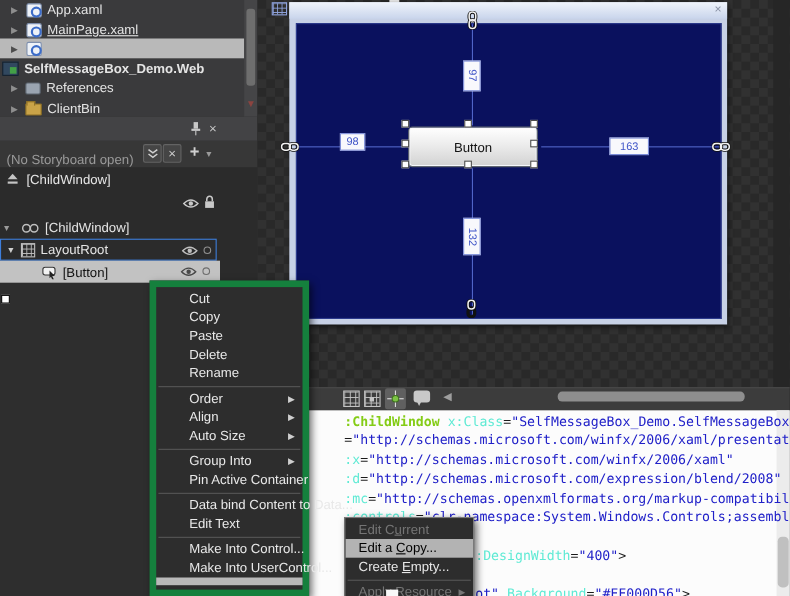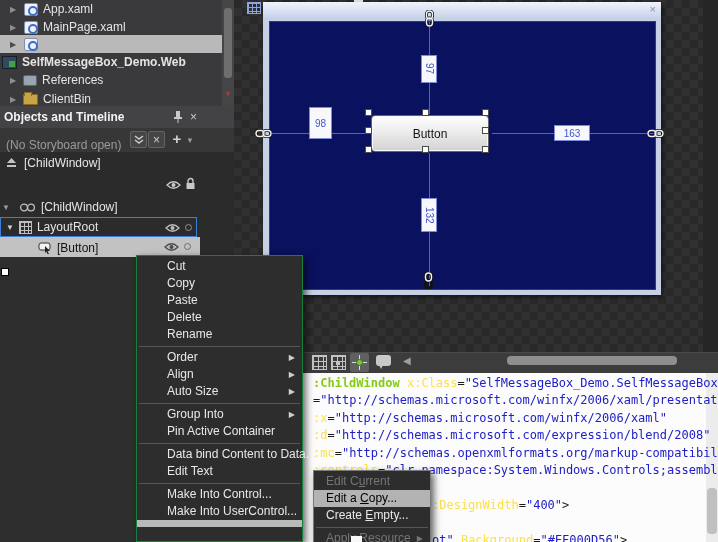--- a/index.html
+++ b/index.html
@@ -8,21 +8,21 @@
   .abs{position:absolute}
   .checker{background:repeating-conic-gradient(#313131 0% 25%,#292929 0% 50%) 0 0/16px 16px}
 
   
   #project-panel{left:0;top:0;width:234px;height:106px;background:#3a3a3c}
   .proj-row{position:absolute;left:0;width:222px;height:18px;display:flex;align-items:center}
   .proj-row .twisty{width:8px;margin-left:10px;font-size:8px;color:#8e8e8e;flex:none}
   .proj-row .lbl{margin-left:5px;white-space:nowrap}
   .proj-row.selected{background:#b9b9b9}
   .proj-row.selected .lbl{color:#101010}
-  .underline .lbl{}
+  .underline .lbl{text-decoration:underline}
   .xaml-ico{width:14px;height:13px;background:#eef2f8;border:1px solid #7f90ae;border-radius:2px;position:relative;flex:none;margin-left:6px}
   .xaml-ico::after{content:"";position:absolute;left:3px;top:2px;width:6px;height:6px;border:2px solid #3c6cc8;border-radius:50%}
   .proj-ico{width:15px;height:13px;background:#31485f;border:1px solid #15202c;position:relative;flex:none;margin-left:2px}
   .proj-ico::after{content:"";position:absolute;right:1px;bottom:1px;width:6px;height:6px;background:#43a047}
   .ref-ico{width:14px;height:11px;background:#9aa4b0;border:1px solid #5c656f;border-radius:2px;flex:none;margin-left:5px}
   .folder-ico{width:15px;height:11px;background:#c9a348;border:1px solid #8a6d24;border-radius:1px;position:relative;flex:none;margin-left:5px}
   .folder-ico::before{content:"";position:absolute;left:0;top:-3px;width:6px;height:3px;background:#c9a348;border:1px solid #8a6d24;border-bottom:none}
   #proj-scrollbar{left:222px;top:0;width:12px;height:106px;background:#454547}
   #proj-thumb{left:224px;top:8px;width:8px;height:70px;background:#6e6e6e;border-radius:3px}
   #proj-down-arrow{left:222px;top:88px;width:12px;height:12px;color:#8c4440;font-size:9px;text-align:center;line-height:12px}
@@ -76,28 +76,28 @@
   #tb-active .dot{position:absolute;left:6px;top:6px;width:7px;height:7px;border-radius:50%;background:#7cc344;border:1px solid #3e7020}
   #tb-bubble{left:376px;top:355px;width:15px;height:11px;background:#c8c8c8;border-radius:3px}
   #tb-bubble::after{content:"";position:absolute;left:3px;top:10px;border:4px solid transparent;border-top-color:#c8c8c8;border-left-width:2px;border-right-width:2px}
   #tb-left-arrow{left:403px;top:355px;color:#9e9e9e;font-size:10px}
   #tb-hthumb{left:507px;top:356px;width:170px;height:9px;background:#8e8e8e;border-radius:4px}
 
   #code-panel{left:234px;top:373px;width:484px;height:169px;background:#fcfcfc}
   .code-line{position:absolute;left:313px;height:17px;font-family:"DejaVu Sans Mono",monospace;font-size:12px;white-space:pre;color:#1a1a1a}
   .code-line.indent{padding-left:119px}
   .c-tag{color:#84cc16;font-weight:bold}
-  .c-attr{color:#fde047}
+  .c-attr{color:#5eead4}
   .c-str{color:#2020c8}
   .c-pun{color:#1a1a1a}
   #code-vtrack{left:706px;top:373px;width:12px;height:169px;background:#ececec}
   #code-vthumb{left:707px;top:488px;width:10px;height:46px;background:#c0c0c0;border-radius:4px}
 
   
-  #context-menu{left:136px;top:255px;width:167px;height:287px;background:#2d2d2d;border:1px solid #15803d;box-shadow:3px 3px 7px rgba(0,0,0,.6);padding-top:2px;z-index:20}
+  #context-menu{left:136px;top:255px;width:145px;height:287px;background:#2d2d2d;border:6px solid #15803d;box-shadow:3px 3px 7px rgba(0,0,0,.6);padding-top:2px;z-index:20}
   .menu-item{position:relative;height:17px;line-height:17px;padding-left:30px;color:#e8e8e8;white-space:nowrap}
   .menu-item.disabled{color:#757575}
   .menu-item .mi-arrow{position:absolute;right:7px;top:0;font-size:8px;color:#cfcfcf}
   .menu-item.disabled .mi-arrow{color:#757575}
   .menu-sep{height:6px;position:relative}
   .menu-sep::after{content:"";position:absolute;left:2px;right:2px;top:3px;height:1px;background:#565656}
   #menu-partial-highlight{height:7px;background:#b9b9b9;margin-top:0}
 
   #submenu{left:313px;top:470px;width:118px;height:73px;background:#2d2d2d;border:1px solid #7a7a7a;box-shadow:3px 3px 7px rgba(0,0,0,.6);padding-top:2px;z-index:21;overflow:hidden}
   #submenu .menu-item{padding-left:12px;height:17px;line-height:17px}
@@ -138,21 +138,20 @@
     <span class="twisty">▶</span>
     <span class="folder-ico"></span>
     <span class="lbl">ClientBin</span>
   </div>
 </div>
 <div class="abs" id="proj-scrollbar"></div>
 <div class="abs" id="proj-thumb"></div>
 <div class="abs" id="proj-down-arrow">▼</div>
 
 <div class="abs" id="objects-header">
-  <span class="t">Objects and Timeline</span>
   <span class="hicon" style="left:172px">
     <svg width="12" height="14" viewBox="0 0 12 14">
         <rect x="4" y="1" width="4" height="6" fill="#c8c8c8"></rect>
         <rect x="2" y="7" width="8" height="2" fill="#c8c8c8"></rect>
         <rect x="5.5" y="9" width="1" height="4" fill="#c8c8c8"></rect>
       </svg>
   </span>
   <span class="hicon" style="left:190px;color:#c8c8c8;font-size:12px">×</span>
 </div>
 <div class="abs" id="storyboard-row">
@@ -238,21 +237,21 @@
 </div>
 <div class="abs" id="design-canvas" style="background: rgb(10, 17, 94);"></div>
 
 <div class="abs guide" style="left:429px;top:22px;width:1px;height:92px"></div>
 <div class="abs guide" style="left:429px;top:153px;width:1px;height:136px"></div>
 <div class="abs guide" style="left:270px;top:133px;width:98px;height:1px"></div>
 <div class="abs guide" style="left:492px;top:133px;width:163px;height:1px"></div>
 
 <div class="abs mlabel vert" style="left:421px;top:55px;width:16px;height:28px">97</div>
 <div class="abs mlabel vert" style="left:421px;top:198px;width:16px;height:34px">132</div>
-<div class="abs mlabel" style="left:309px;top:107px;width:23px;height:32px">98</div>
+<div class="abs mlabel" style="left:309px;top:121px;width:23px;height:16px">98</div>
 <div class="abs mlabel" style="left:554px;top:125px;width:36px;height:16px">163</div>
 
 <div class="abs chain" style="left:423px;top:10px">
   <svg width="13" height="17" viewBox="0 0 13 17">
       <rect x="3.5" y="1" width="6" height="8" rx="3" fill="none" stroke="#111" stroke-width="3"></rect>
       <rect x="3.5" y="8" width="6" height="8" rx="3" fill="none" stroke="#111" stroke-width="3"></rect>
       <rect x="3.5" y="1" width="6" height="8" rx="3" fill="none" stroke="#f2f2f2" stroke-width="1.4"></rect>
       <rect x="3.5" y="8" width="6" height="8" rx="3" fill="none" stroke="#f2f2f2" stroke-width="1.4"></rect>
     </svg>
 </div>

